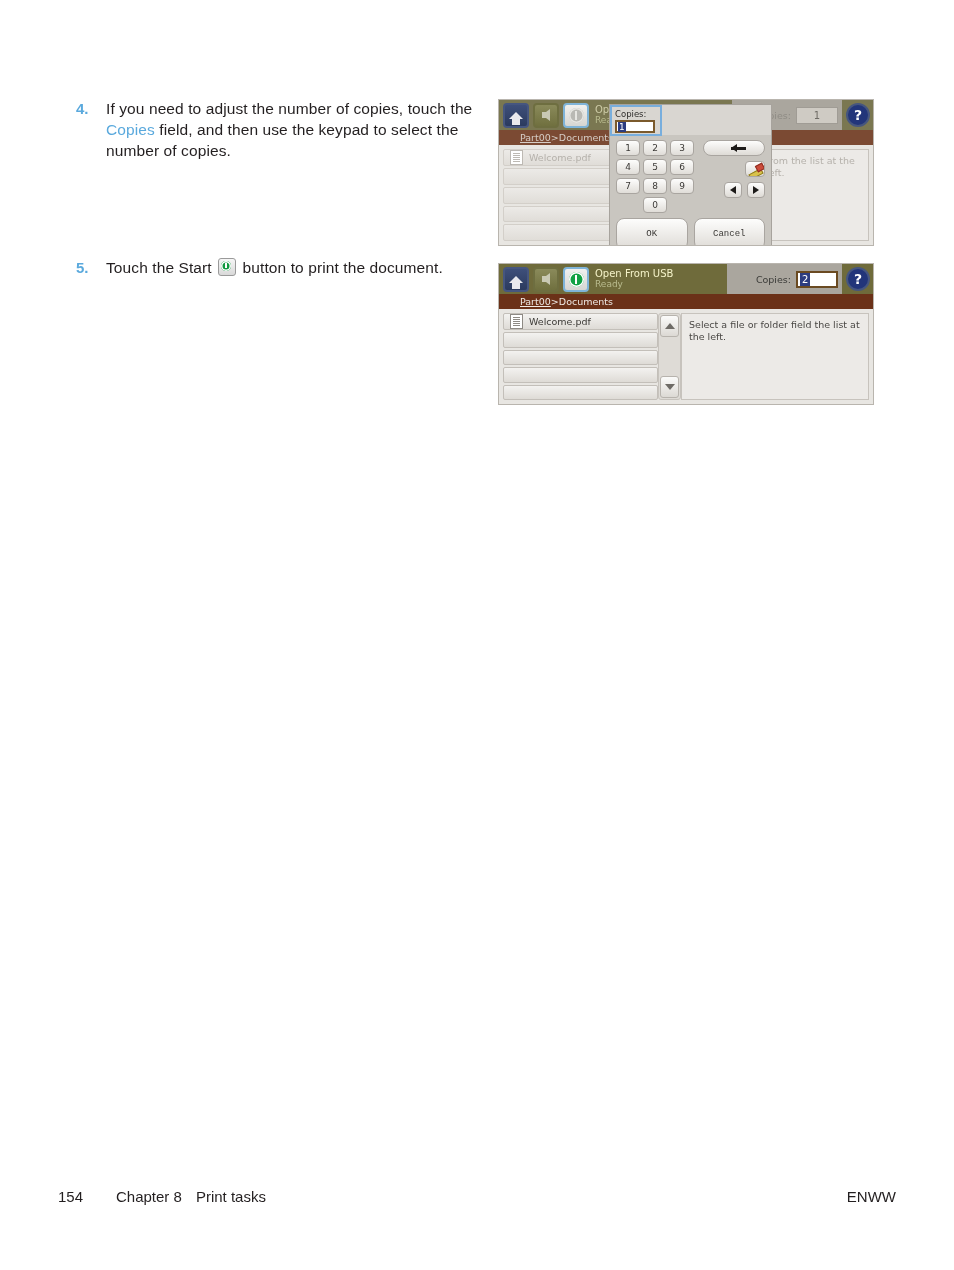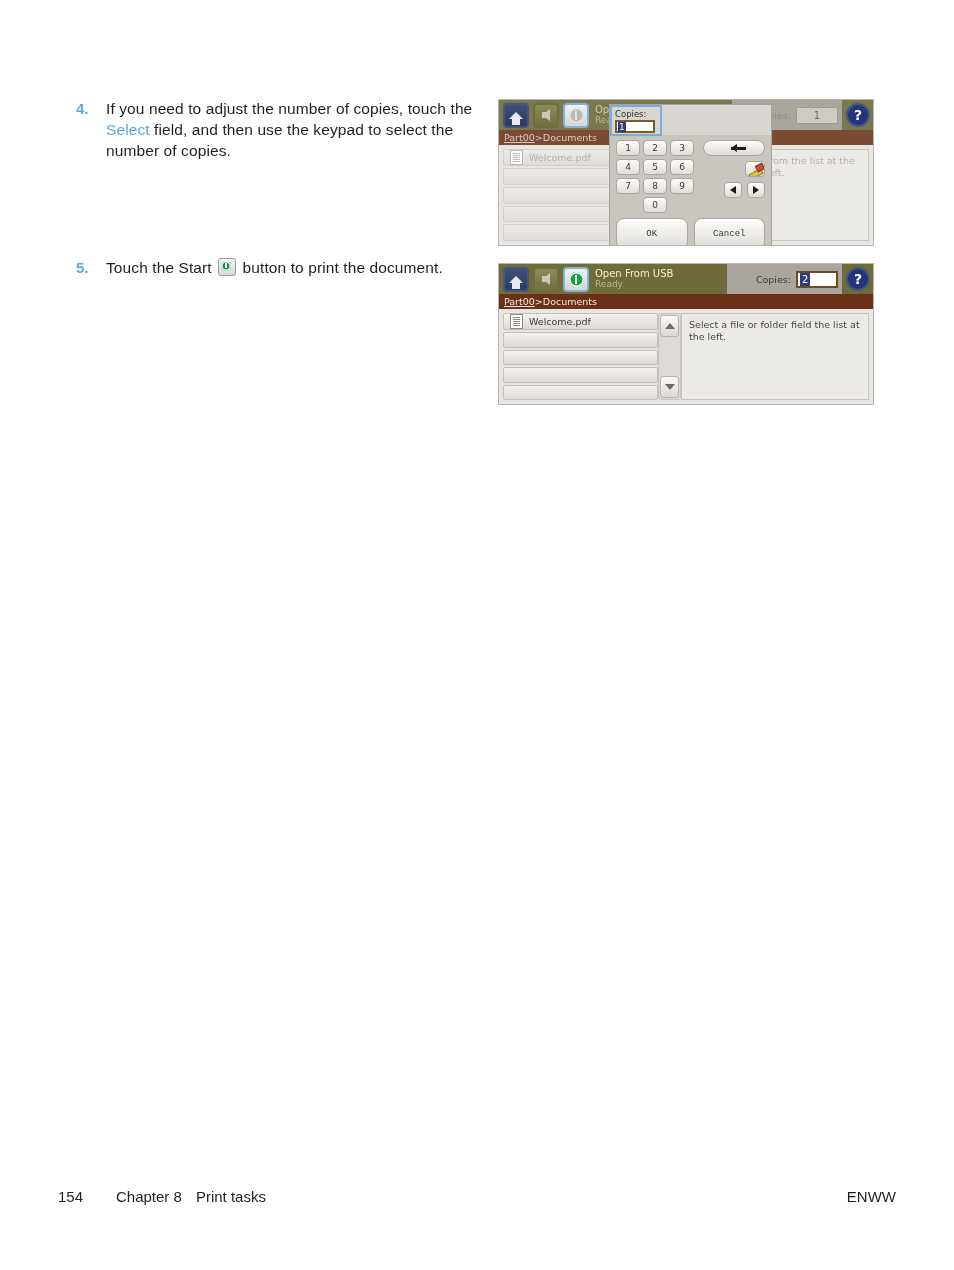--- a/index.html
+++ b/index.html
@@ -226,21 +226,21 @@
   }
 
   
   .crumb {
     height: 15px;
     background: #6b3118;
     color: #efe9e4;
     font-size: 9.5px;
     display: flex;
     align-items: center;
-    padding-left: 5px;
+    padding-left: 21px;
     box-sizing: border-box;
   }
   .crumb.dim { background: #7b4a33; color: #d6cdc6; }
   .crumb .u { text-decoration: underline; }
 
   
   .panes {
     display: flex;
     height: calc(100% - 45px);
     padding: 4px;
@@ -500,21 +500,21 @@
   .footer .pg { width: 58px; flex: 0 0 58px; }
   .footer .ch { flex: 1 1 auto; }
   .footer .ch .sp { display: inline-block; width: 14px; }
   .footer .enww { flex: 0 0 auto; }
 </style>
 </head>
 <body>
 
 <div class="step" id="step4">
   <div class="step-num">4.</div>
-  <div class="step-body"><span>If you need to adjust the number of copies, touch the </span><span class="lnk">Select</span><span> field, and then use the keypad to select the number of copies.</span></div>
+  <div class="step-body"><span>If you need to adjust the number of copies, touch the </span><span class="lnk">Copies</span><span> field, and then use the keypad to select the number of copies.</span></div>
 </div>
 
 <div class="step" id="step5">
   <div class="step-num">5.</div>
   <div class="step-body"><span>Touch the Start </span><span class="inline-start-icon"></span><span> button to print the document.</span></div>
 </div>
 
 <div class="shot" id="shot1">
 
   <div class="topbar dim">

